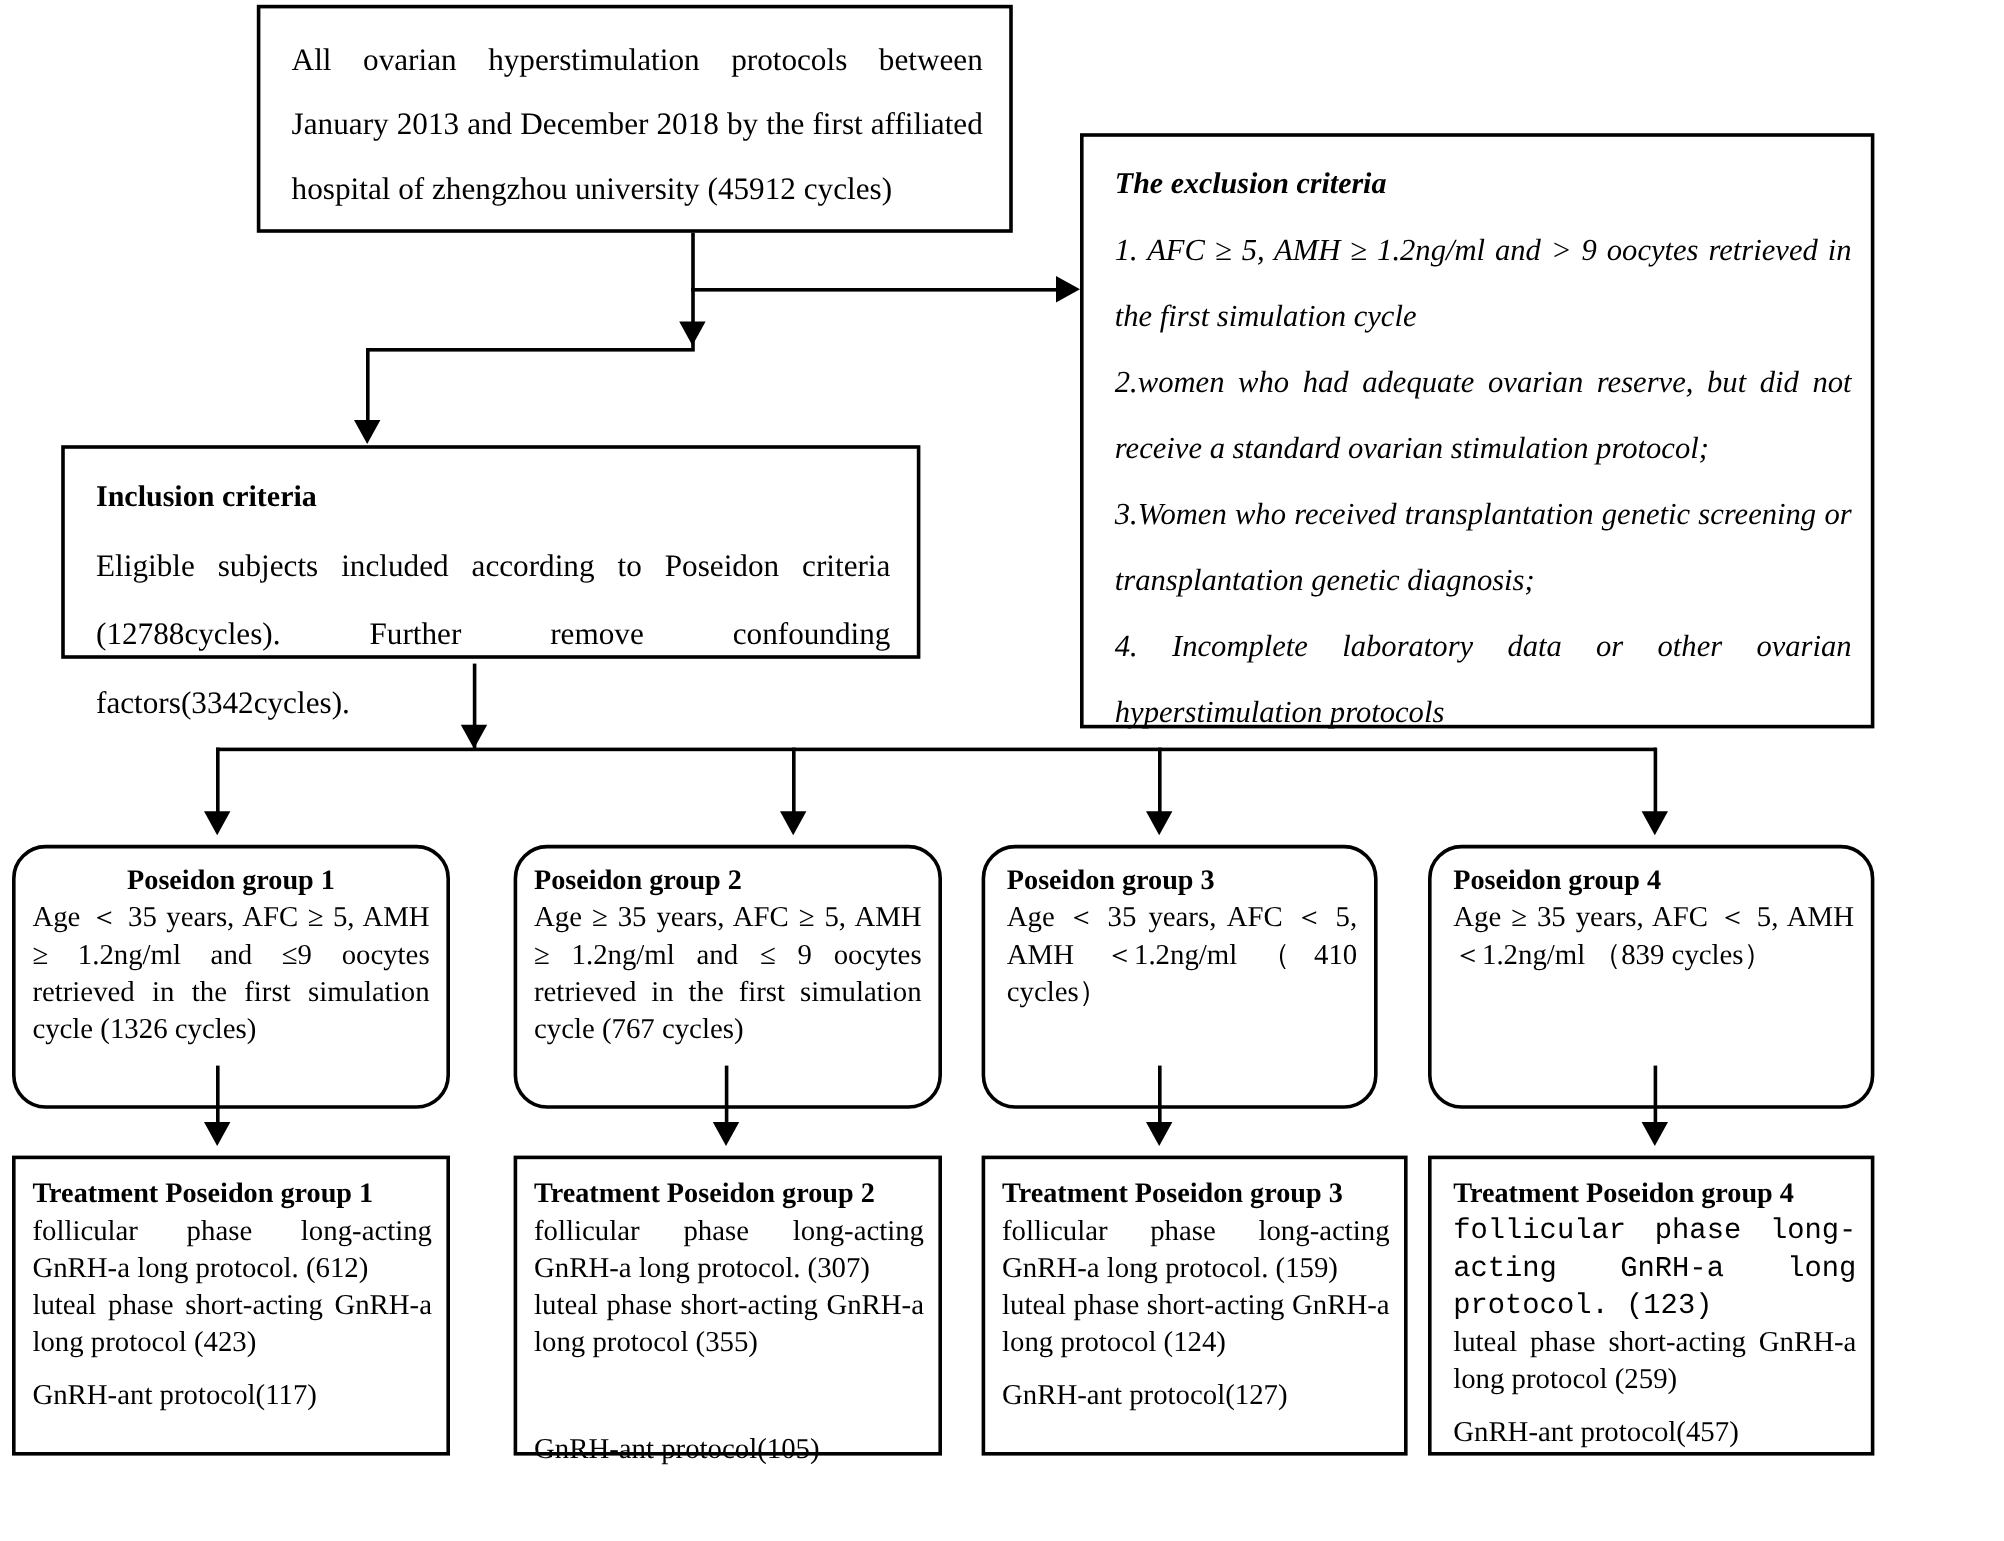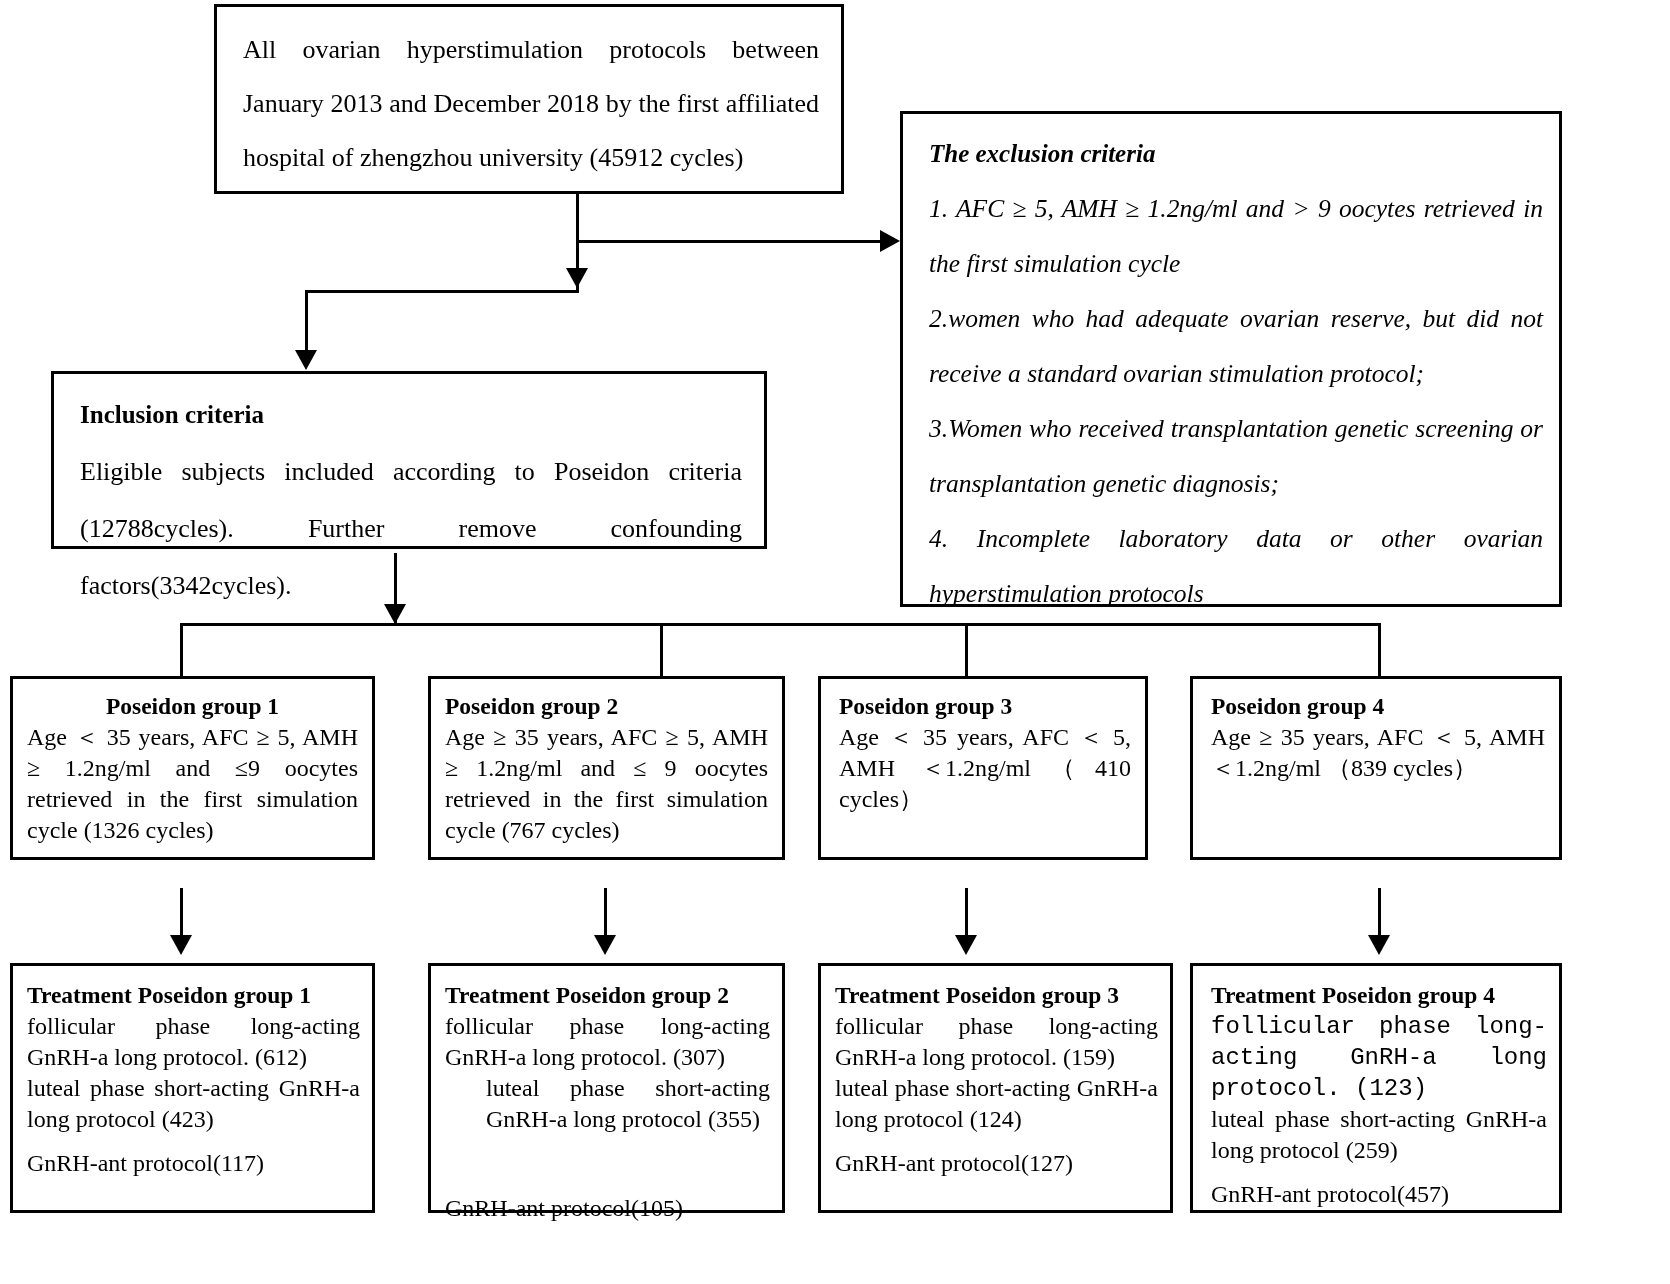--- a/index.html
+++ b/index.html
@@ -84,22 +84,23 @@
   }
   #box-inclusion .box-inner {
     font-size: 26px;
     line-height: 57px;
     padding: 12px 22px 0 26px;
   }
   #box-inclusion .title { font-size: 25px; }
 
   
   .group-box {
-    top: 676px;
-    height: 184px;
+    top: 704px;
+    height: 220px;
+    border-radius: 28px;
   }
   .group-box .box-inner {
     font-size: 24px;
     line-height: 31px;
     padding: 12px 14px 0 14px;
   }
   .group-box .title { font-size: 23.5px; display: block; }
   #group-1 { left: 10px;   width: 365px; }
   #group-2 { left: 428px;  width: 357px; }
   #group-3 { left: 818px;  width: 330px; }
@@ -226,21 +227,21 @@
       <span class="body-text" style="display:block;">luteal phase short-acting GnRH-a long protocol (423)</span>
       <span class="gap"></span>
       <span style="display:block;">GnRH-ant protocol(117)</span>
     </div>
   </div>
 
   <div class="box treat-box" id="treat-2">
     <div class="box-inner">
       <span class="title">Treatment Poseidon group 2</span>
       <span class="body-text" style="display:block;">follicular phase long-acting GnRH-a long protocol. (307)</span>
-      <span class="body-text" style="display:block;margin-left:41px;">luteal phase short-acting GnRH-a long protocol (355)</span>
+      <span class="body-text" style="display:block;">luteal phase short-acting GnRH-a long protocol (355)</span>
       <span class="gap"></span>
       <span style="display:block;margin-top:45px;">GnRH-ant protocol(105)</span>
     </div>
   </div>
 
   <div class="box treat-box" id="treat-3">
     <div class="box-inner">
       <span class="title">Treatment Poseidon group 3</span>
       <span class="body-text" style="display:block;">follicular phase long-acting GnRH-a long protocol. (159)</span>
       <span class="body-text" style="display:block;">luteal phase short-acting GnRH-a long protocol (124)</span>

